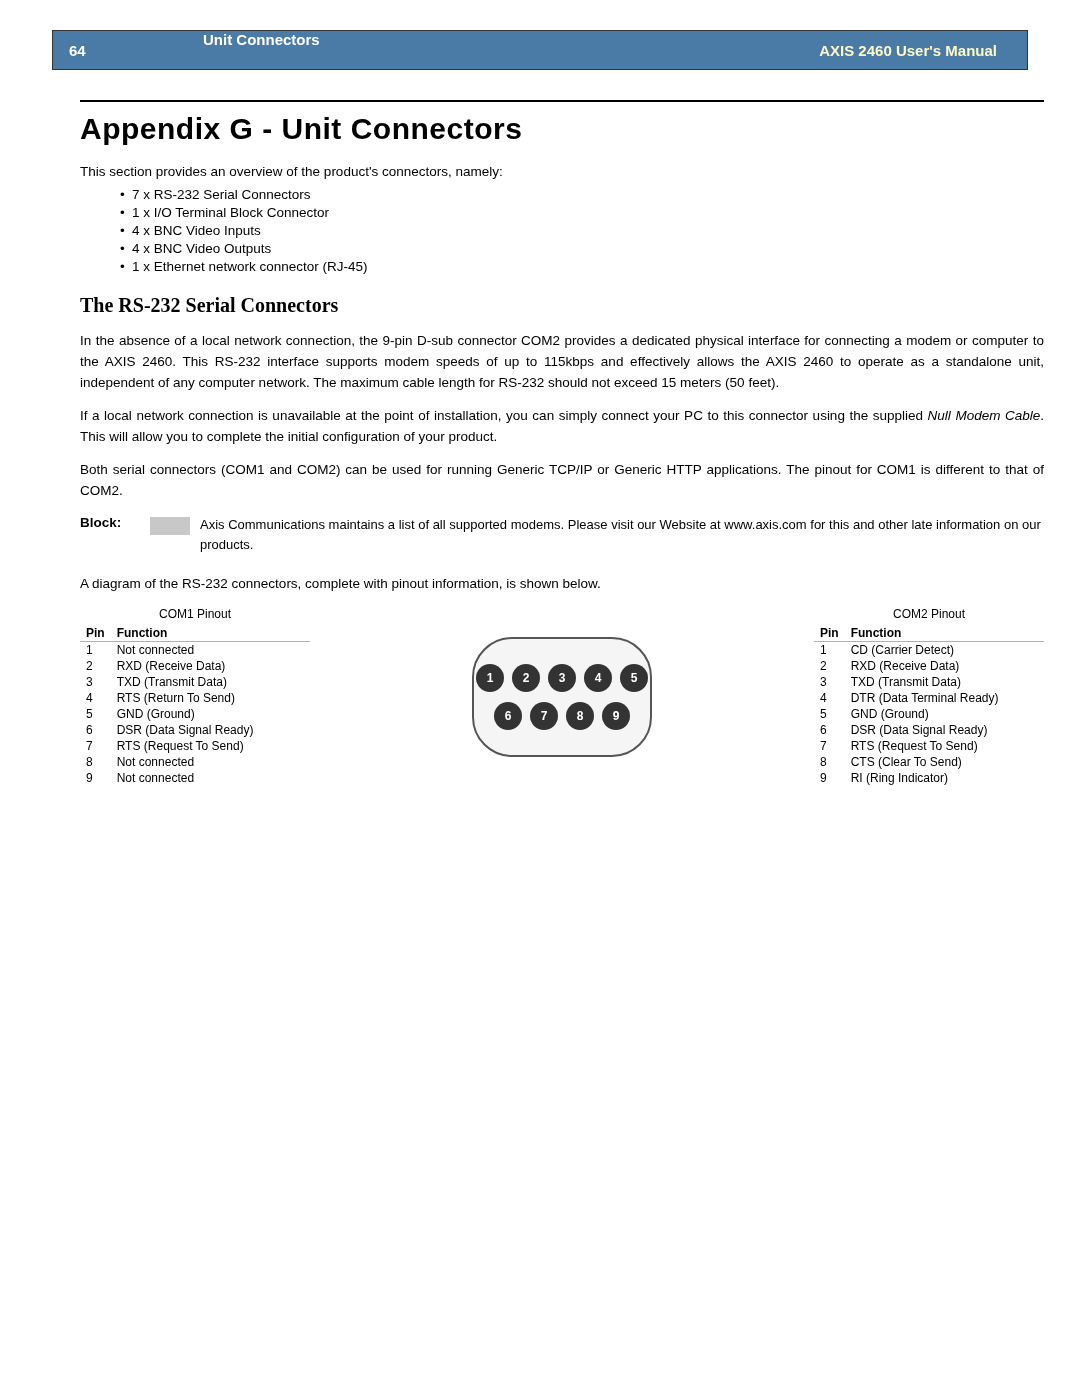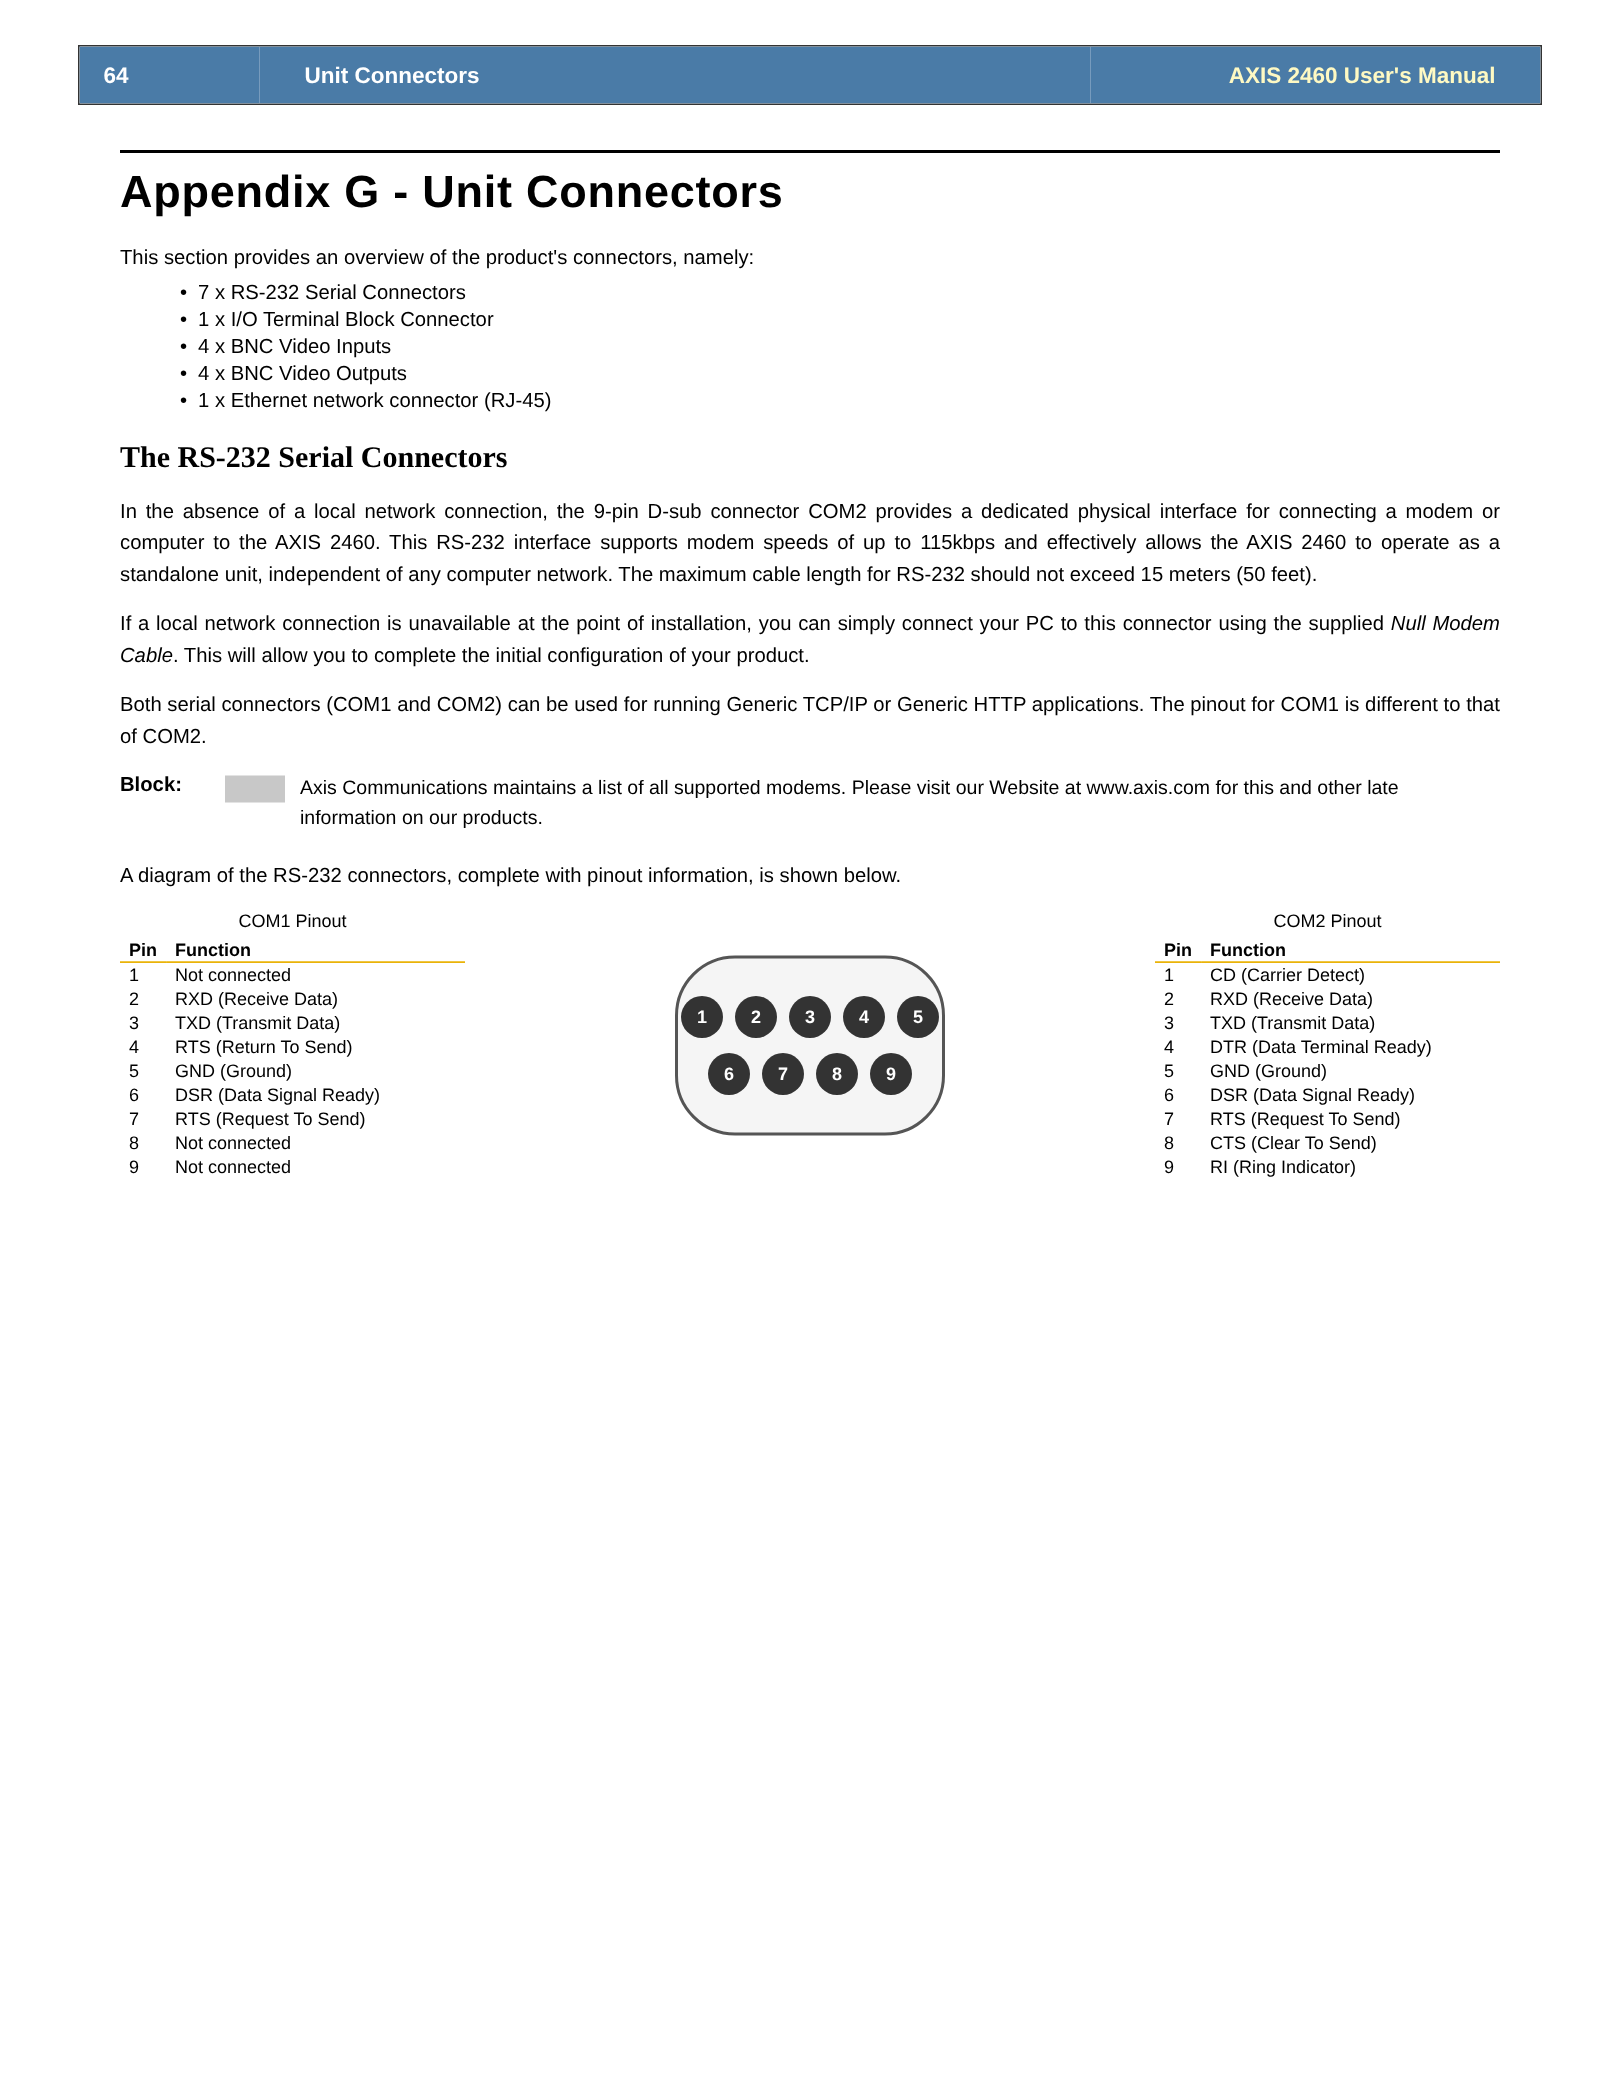--- a/index.html
+++ b/index.html
@@ -33,40 +33,39 @@
       width: 120px;
       font-family: Arial, sans-serif;
     }
     .header-middle {
       background: #4a7ba7;
       color: #fff;
       font-size: 15px;
       font-weight: bold;
       padding: 0 30px;
       display: flex;
-      align-items: center;
       flex: 1;
       font-family: Arial, sans-serif;
     }
     .header-right {
       background: #4a7ba7;
       color: #fef9c3;
       font-size: 15px;
       font-weight: bold;
       padding: 0 30px;
       display: flex;
       align-items: center;
       justify-content: flex-end;
       width: 300px;
       font-family: Arial, sans-serif;
     }
 
     
     .content {
-      padding: 30px 80px 40px 80px;
+      padding: 30px 36px 40px 80px;
     }
 
     
     .top-rule {
       border: none;
       border-top: 2px solid #000;
       margin-bottom: 10px;
     }
 
     

